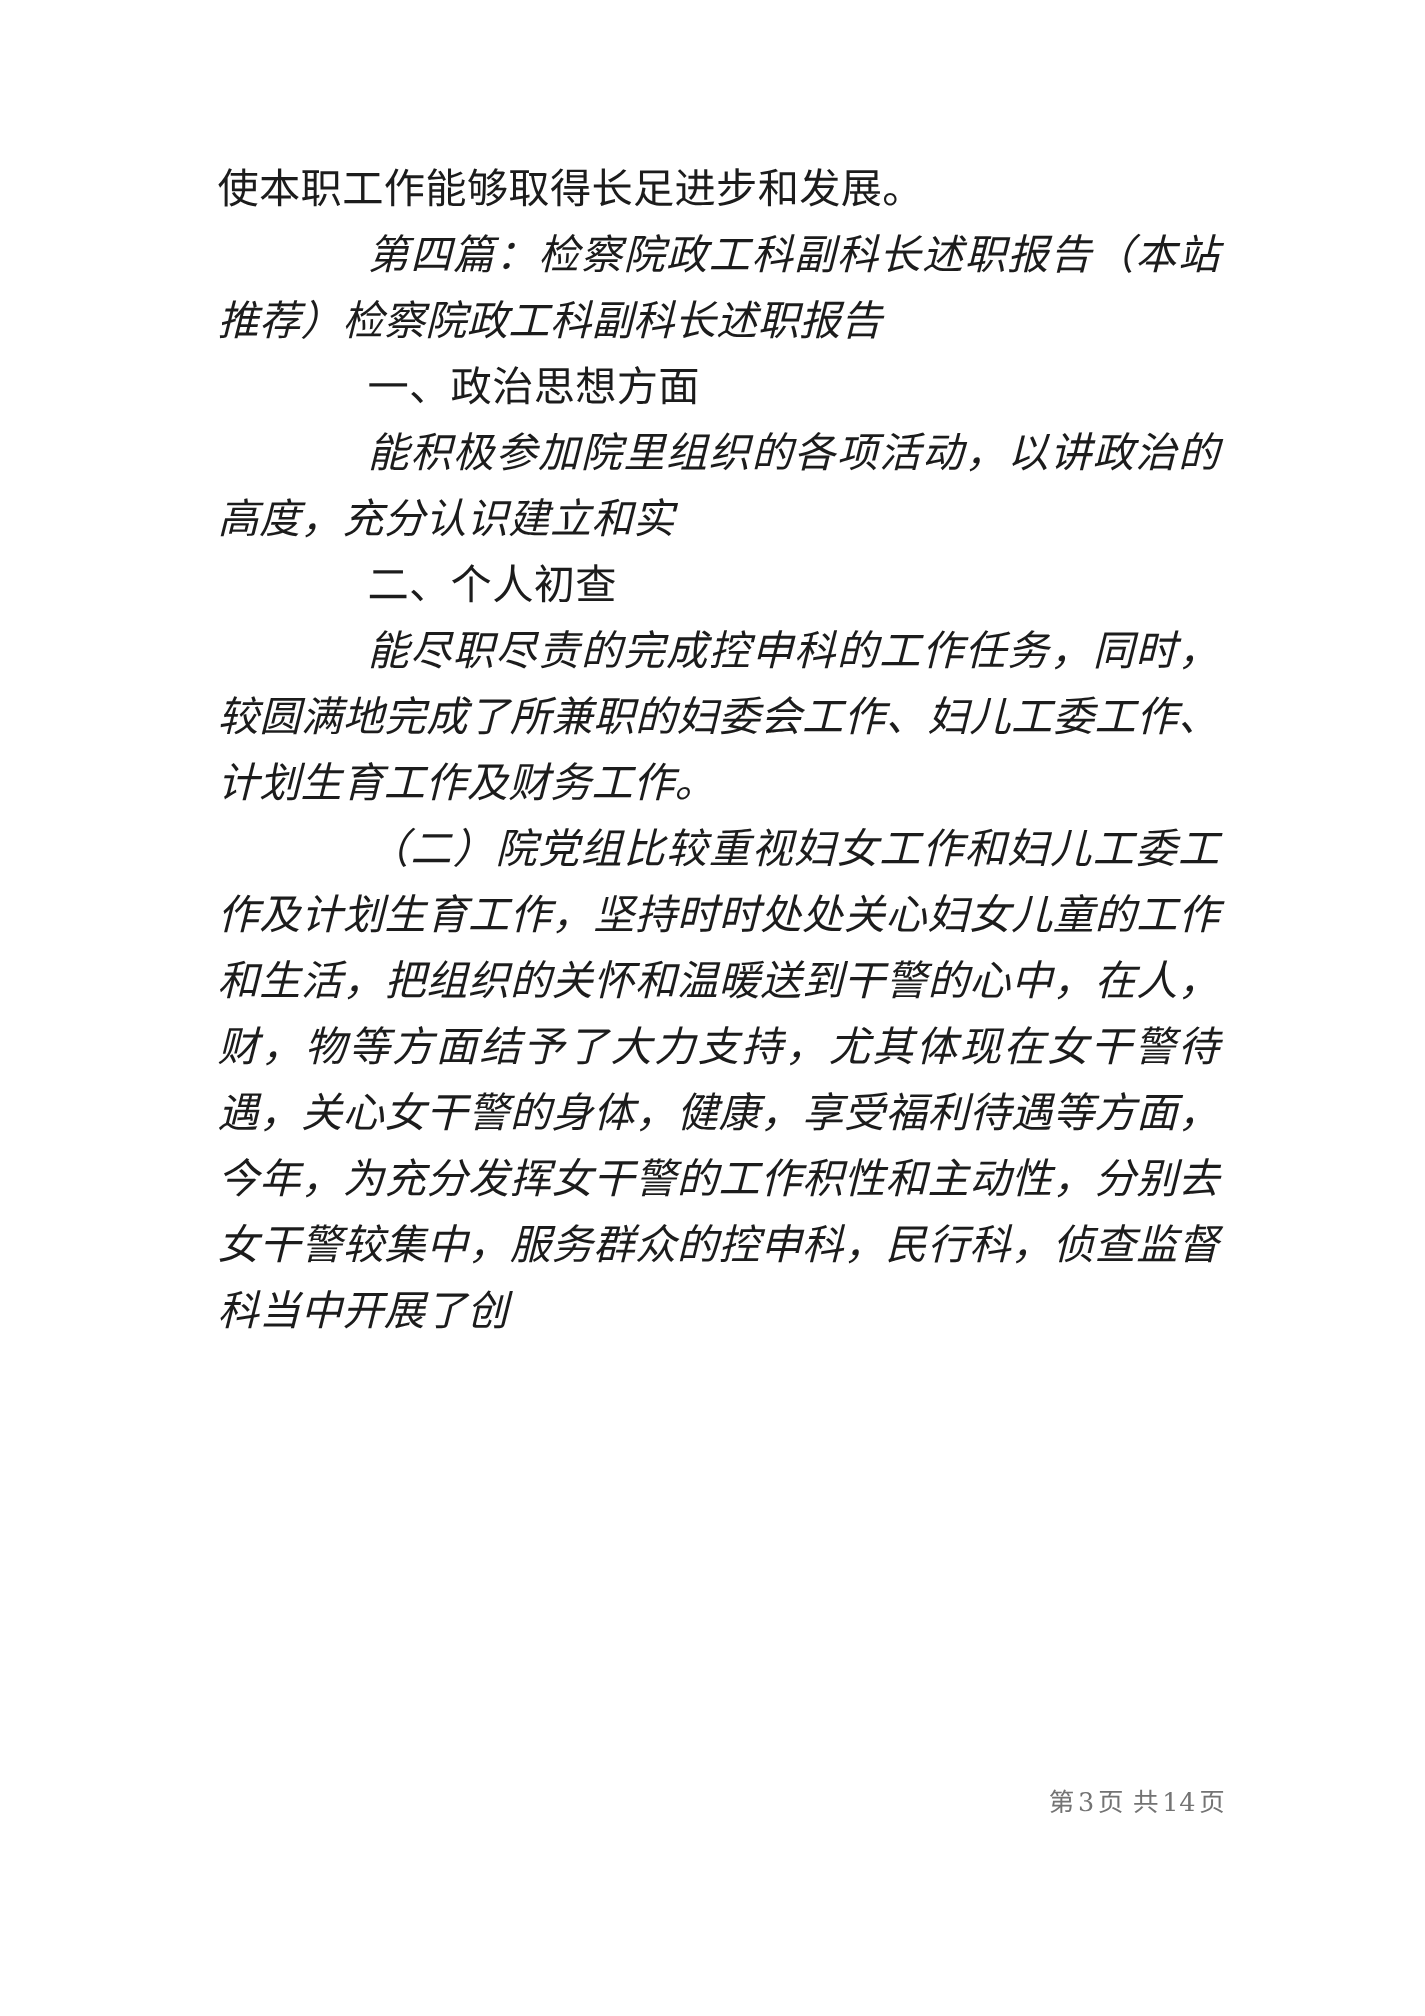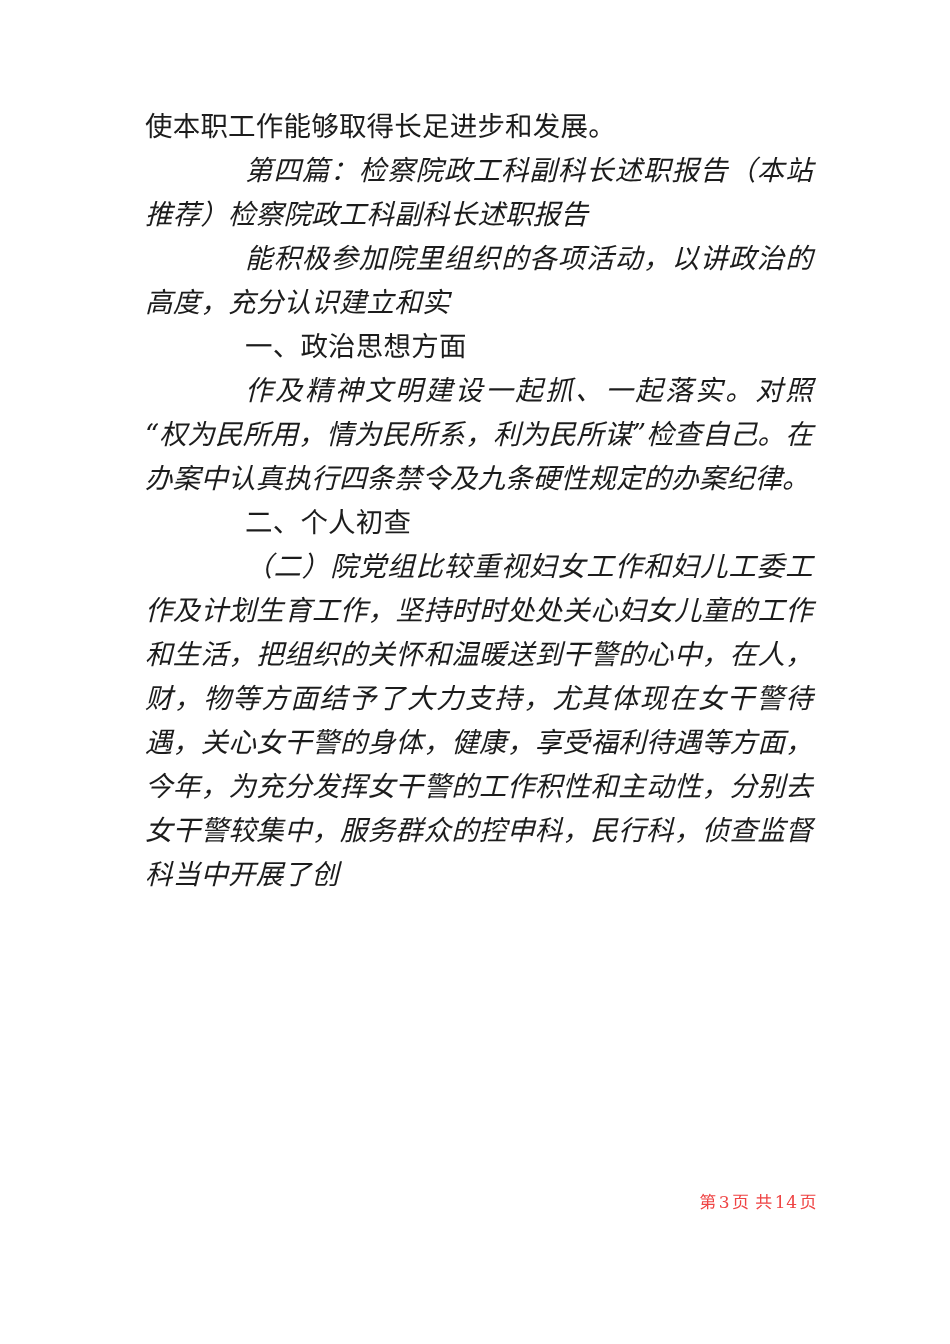--- a/index.html
+++ b/index.html
@@ -60,50 +60,50 @@
     width: 92px;
     vertical-align: -4px;
     margin: 0 1px;
   }
   .footer {
     position: absolute;
     right: 133px;
     top: 1190px;
     font-size: 17px;
     line-height: 24px;
-    color: #ef4444;
+    color: #737373;
     letter-spacing: 0.5px;
     font-family: "DejaVu Serif", "Liberation Serif", serif;
     white-space: nowrap;
   }
   .footer span.num {
     padding: 0 2px;
   }
 </style>
 </head>
 <body>
 
 <div class="page">
 
   <div class="doc-body">
 
     <p class="para">使本职工作能够取得长足进步和发展。</p>
 
     <p class="para indent">第四篇：检察院政工科副科长述职报告（本站推荐）检察院政工科副科长述职报告</p>
 
 
+    <p class="para heading">一、政治思想方面</p>
+
     <p class="para indent">能积极参加院里组织的各项活动，以讲政治的高度，充分认识建立和实</p>
 
-    <p class="para heading">一、政治思想方面</p>
 
-
-    <p class="para indent">作及精神文明建设一起抓、一起落实。对照“权为民所用，情为民所系，利为民所谋”检查自己。在办案中认真执行四条禁令及九条硬性规定的办案纪律。</p>
 
     <p class="para heading">二、个人初查</p>
 
+    <p class="para indent">能尽职尽责的完成控申科的工作任务，同时，较圆满地完成了所兼职的妇委会工作、妇儿工委工作、计划生育工作及财务工作。</p>
 
 
     <p class="para indent">（二）院党组比较重视妇女工作和妇儿工委工作及计划生育工作，坚持时时处处关心妇女儿童的工作和生活，把组织的关怀和温暖送到干警的心中，在人，财，物等方面结予了大力支持，尤其体现在女干警待遇，关心女干警的身体，健康，享受福利待遇等方面，今年，为充分发挥女干警的工作积性和主动性，分别去女干警较集中，服务群众的控申科，民行科，侦查监督科当中开展了创</p>
 
   </div>
 
   <div class="footer">
     <span>第</span><span class="num">3</span><span>页 共</span><span class="num">14</span><span>页</span>
   </div>
 

